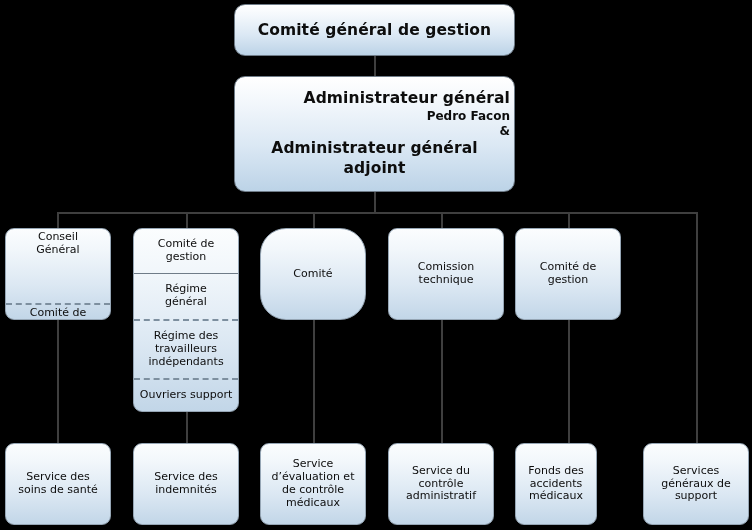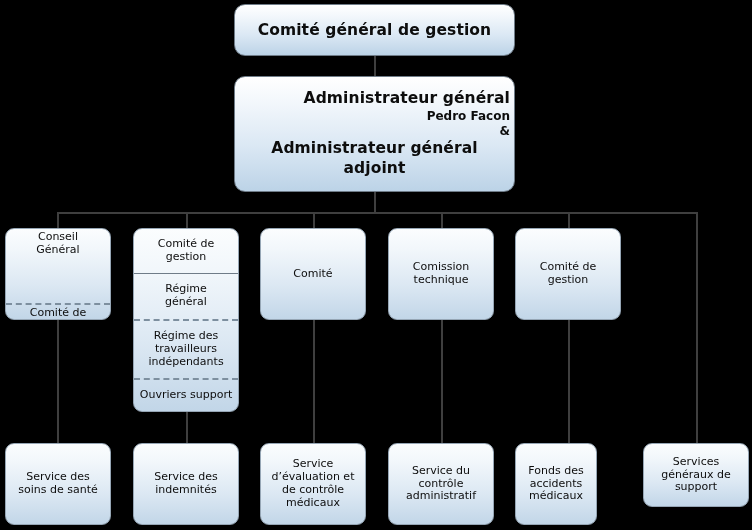--- a/index.html
+++ b/index.html
@@ -128,25 +128,25 @@
     <div class="cell t-mid divider-dashed">Comité de<br>l’assurance</div>
   </div>
 
   <div class="node" style="left:133px; top:228px; width:106px; height:184px;">
     <div class="cell t-mid">Comité de<br>gestion</div>
     <div class="cell t-mid divider-solid">Régime<br>général</div>
     <div class="cell t-mid divider-dashed">Régime des<br>travailleurs<br>indépendants</div>
     <div class="cell t-mid divider-dashed">Ouvriers support</div>
   </div>
 
-  <div class="node" style="left:260px; top:228px; width:106px; height:92px;">
+  <div class="node" style="left:260px; top:228px; width:106px; height:92px;border-radius:26px;">
     <div class="cell t-mid">Comité</div>
   </div>
 
-  <div class="node" style="left:388px; top:228px; width:106px; height:92px;">
+  <div class="node" style="left:388px; top:228px; width:116px; height:92px;">
     <div class="cell t-mid">Comission<br>technique</div>
   </div>
 
   <div class="node" style="left:515px; top:228px; width:106px; height:92px;">
     <div class="cell t-mid">Comité de<br>gestion</div>
   </div>
 
   <div class="node" style="left:5px; top:443px; width:106px; height:82px;">
     <div class="cell t-leaf">Service des<br>soins de santé</div>
   </div>
@@ -160,17 +160,17 @@
   </div>
 
   <div class="node" style="left:388px; top:443px; width:106px; height:82px;">
     <div class="cell t-leaf">Service du<br>contrôle<br>administratif</div>
   </div>
 
   <div class="node" style="left:515px; top:443px; width:82px; height:82px;">
     <div class="cell t-leaf">Fonds des<br>accidents<br>médicaux</div>
   </div>
 
-  <div class="node" style="left:643px; top:443px; width:106px; height:64px;">
+  <div class="node" style="left:643px; top:443px; width:106px; height:82px;">
     <div class="cell t-leaf">Services<br>généraux de<br>support</div>
   </div>
 
 </div>
 
 </body></html>

